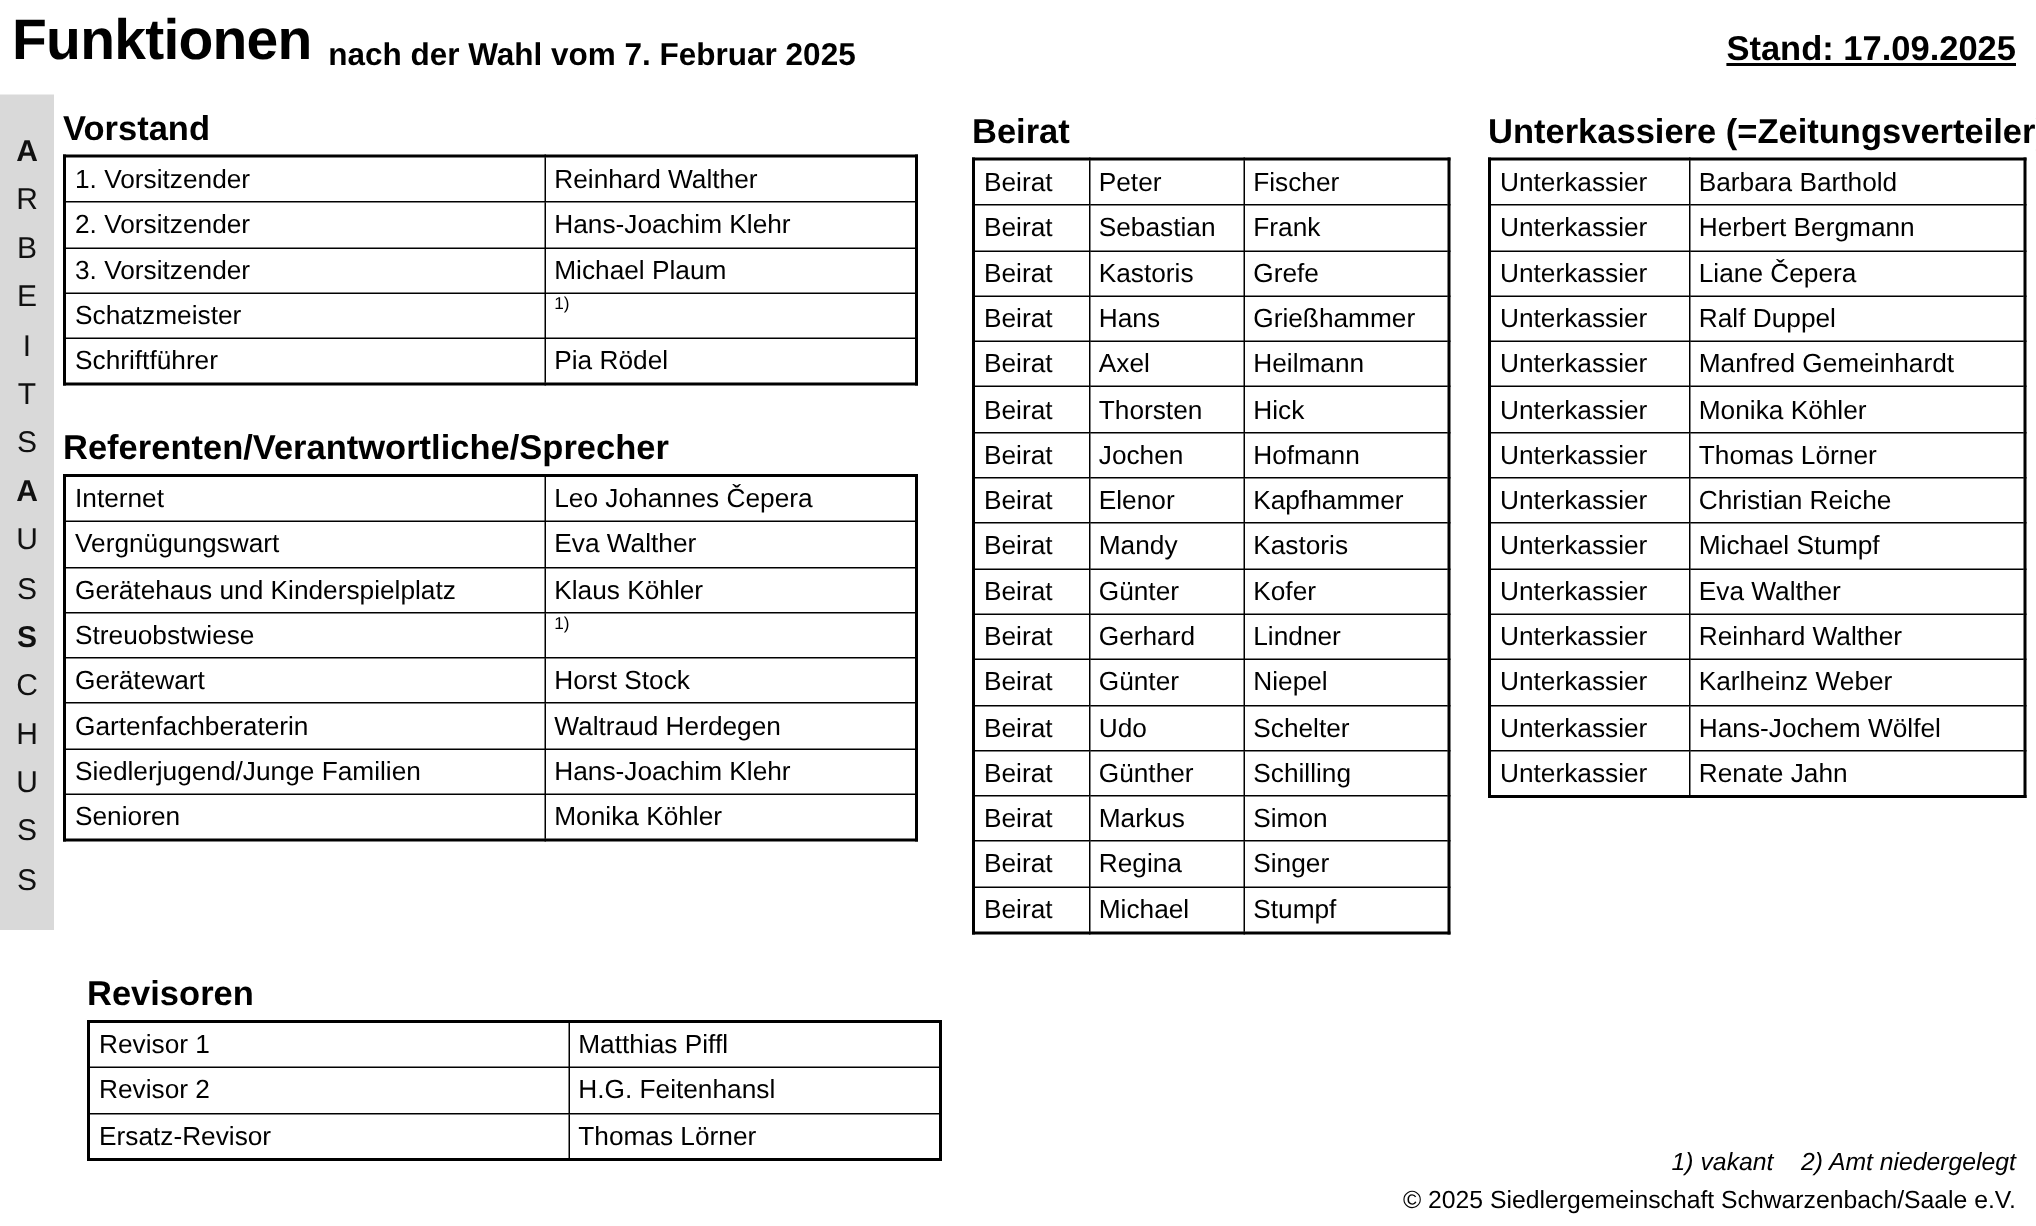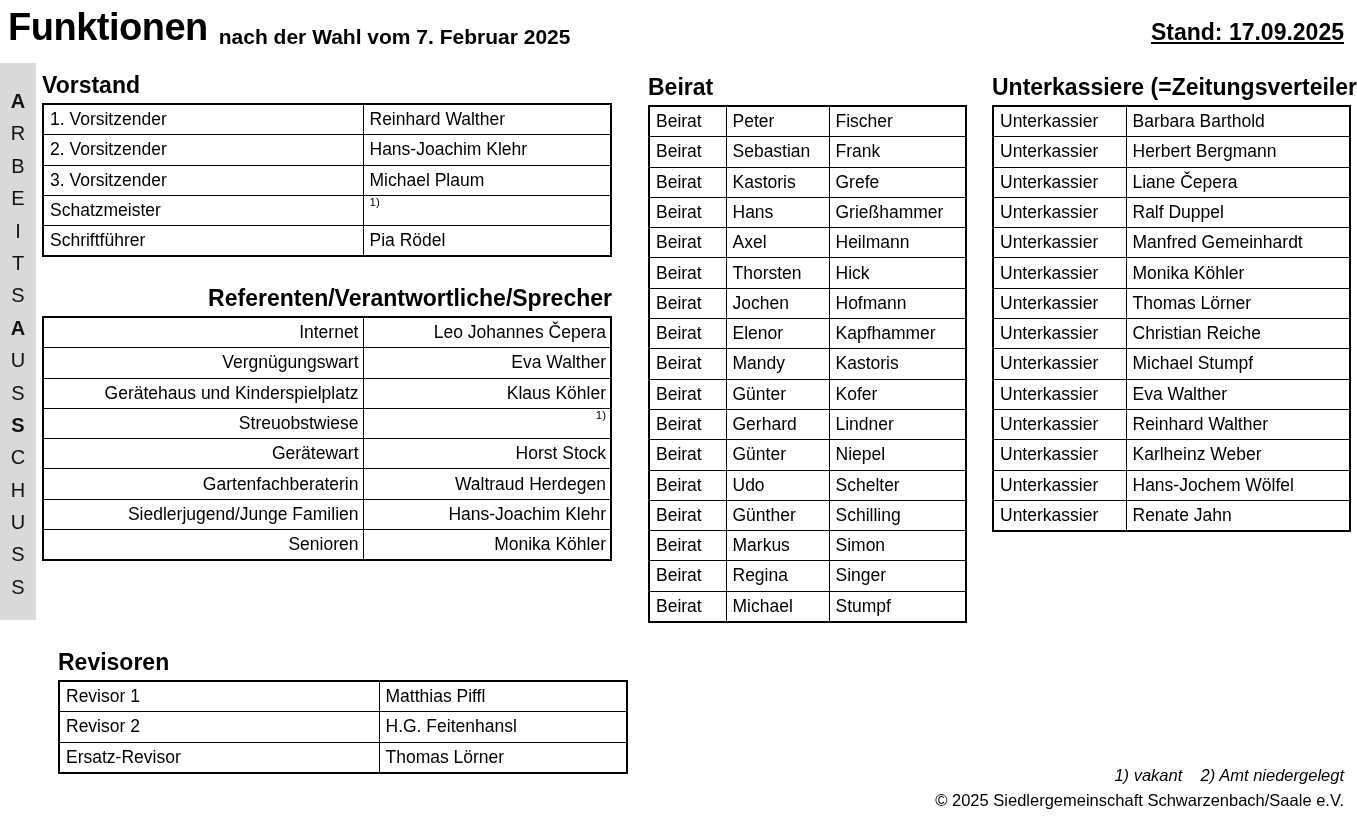--- a/index.html
+++ b/index.html
@@ -72,21 +72,21 @@
     overflow: hidden;
   }
   table.tbl sup {
     font-size: 11.5px;
     line-height: 0;
     vertical-align: super;
     position: relative;
     top: -3px;
   }
   #sec-vorstand      { left: 42px;  top: 75px;  }
-  #sec-referenten    { left: 42px;  top: 288px; text-align: right; }
+  #sec-referenten    { left: 42px;  top: 288px; }
   #sec-revisoren     { left: 42px;  top: 652px; padding-left: 16px; }
   #sec-beirat        { left: 648px; top: 77px;  }
   #sec-unterkassiere { left: 992px; top: 77px;  }
   
   .footnotes {
     position: absolute;
     right: 13px;
     top: 766px;
     font-size: 16.5px;
     white-space: pre;

